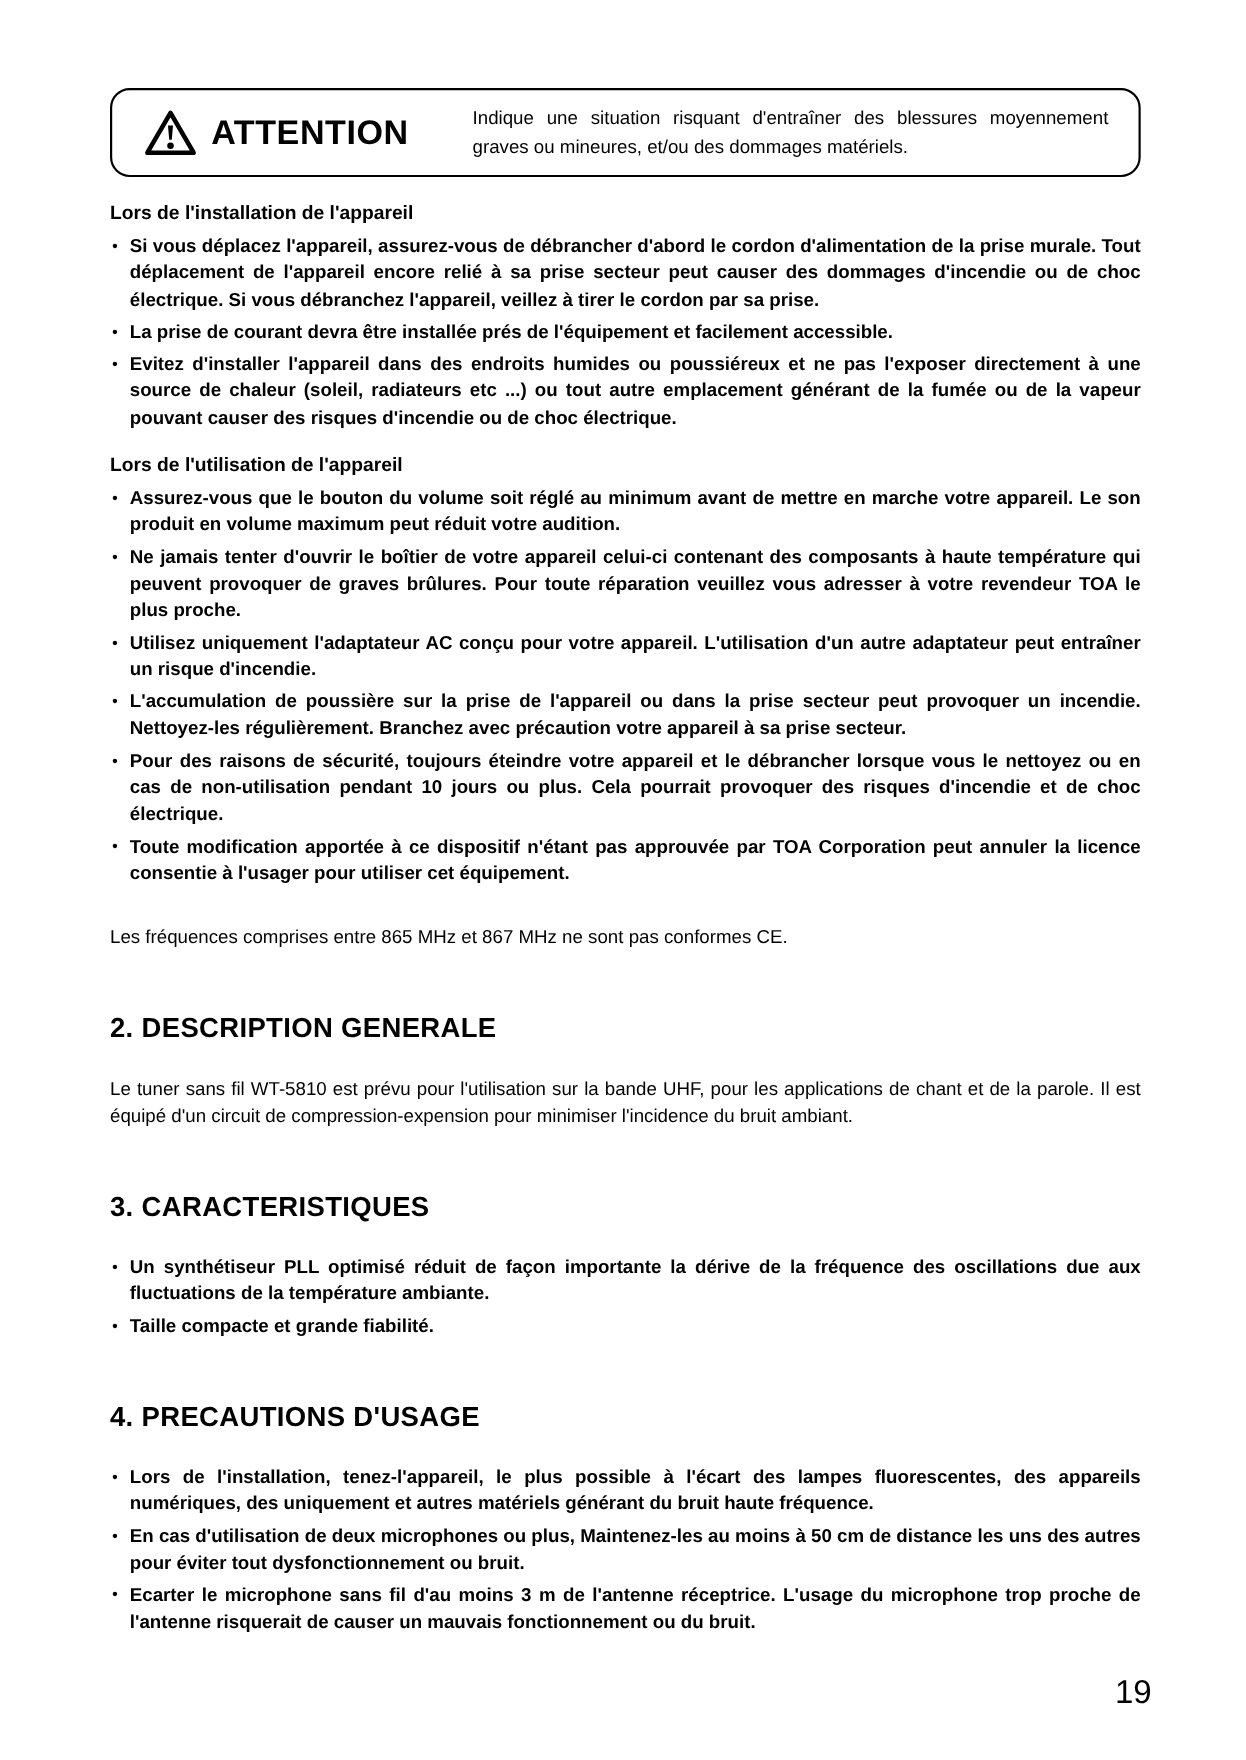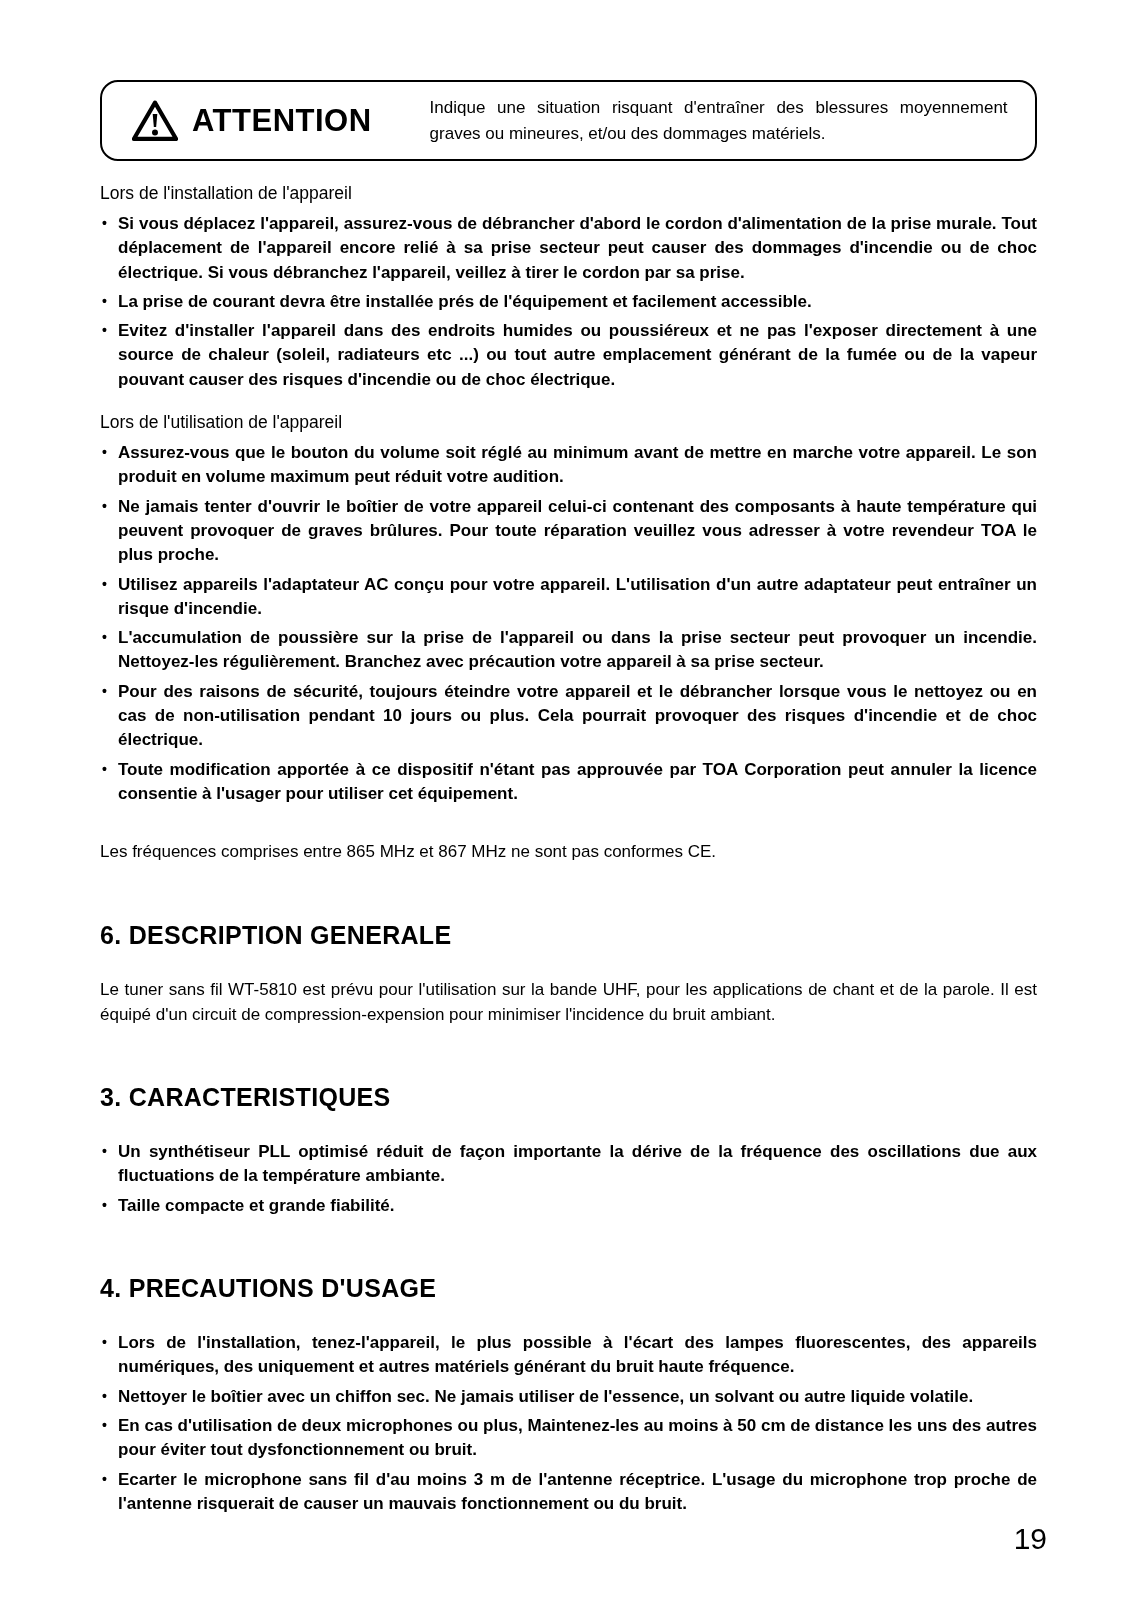--- a/index.html
+++ b/index.html
@@ -49,21 +49,21 @@
     margin-left: 58px;
     width: 578px;
     font-size: 17px;
     line-height: 1.5;
     text-align: justify;
   }
 
   
   .sub-heading {
     font-size: 17.5px;
-    font-weight: normal;
+    font-weight: bold;
     margin: 20px 0 8px 0;
   }
 
   
   ul.bullets {
     list-style: none;
     margin: 0 0 8px 0;
     padding: 0;
     font-weight: bold;
   }
@@ -132,41 +132,40 @@
     <ul class="bullets">
       <li>Si vous déplacez l'appareil, assurez-vous de débrancher d'abord le cordon d'alimentation de la prise murale. Tout déplacement de l'appareil encore relié à sa prise secteur peut causer des dommages d'incendie ou de choc électrique. Si vous débranchez l'appareil, veillez à tirer le cordon par sa prise.</li>
       <li>La prise de courant devra être installée prés de l'équipement et facilement accessible.</li>
       <li>Evitez d'installer l'appareil dans des endroits humides ou poussiéreux et ne pas l'exposer directement à une source de chaleur (soleil, radiateurs etc ...) ou tout autre emplacement générant de la fumée ou de la vapeur pouvant causer des risques d'incendie ou de choc électrique.</li>
     </ul>
 
     <div class="sub-heading">Lors de l'utilisation de l'appareil</div>
     <ul class="bullets">
       <li>Assurez-vous que le bouton du volume soit réglé au minimum avant de mettre en marche votre appareil. Le son produit en volume maximum peut réduit votre audition.</li>
       <li>Ne jamais tenter d'ouvrir le boîtier de votre appareil celui-ci contenant des composants à haute température qui peuvent provoquer de graves brûlures. Pour toute réparation veuillez vous adresser à votre revendeur TOA le plus proche.</li>
-      <li>Utilisez appareils l'adaptateur AC conçu pour votre appareil. L'utilisation d'un autre adaptateur peut entraîner un risque d'incendie.</li>
+      <li>Utilisez uniquement l'adaptateur AC conçu pour votre appareil. L'utilisation d'un autre adaptateur peut entraîner un risque d'incendie.</li>
       <li>L'accumulation de poussière sur la prise de l'appareil ou dans la prise secteur peut provoquer un incendie. Nettoyez-les régulièrement. Branchez avec précaution votre appareil à sa prise secteur.</li>
       <li>Pour des raisons de sécurité, toujours éteindre votre appareil  et le débrancher lorsque vous le nettoyez ou en cas de non-utilisation pendant 10 jours ou plus. Cela pourrait provoquer des risques d'incendie et de choc électrique.</li>
       <li>Toute modification apportée à ce dispositif n'étant pas approuvée par TOA Corporation peut annuler la licence consentie à l'usager pour utiliser cet équipement.</li>
     </ul>
 
     <p class="para freq-note">Les fréquences comprises entre 865 MHz et 867 MHz ne sont pas conformes CE.</p>
 
-    <div class="section-heading">6. DESCRIPTION GENERALE</div>
+    <div class="section-heading">2. DESCRIPTION GENERALE</div>
     <p class="para">Le tuner sans fil WT-5810 est prévu pour l'utilisation sur la bande UHF, pour les applications de chant et de la parole. Il est équipé d'un circuit de compression-expension pour minimiser l'incidence du bruit ambiant.</p>
 
     <div class="section-heading">3. CARACTERISTIQUES</div>
     <ul class="bullets">
       <li>Un synthétiseur PLL optimisé réduit de façon importante la dérive de la fréquence des oscillations due aux fluctuations de la température ambiante.</li>
       <li>Taille compacte et grande fiabilité.</li>
     </ul>
 
     <div class="section-heading">4. PRECAUTIONS D'USAGE</div>
     <ul class="bullets">
       <li>Lors de l'installation, tenez-l'appareil, le plus possible à l'écart des lampes fluorescentes, des appareils numériques, des uniquement et autres matériels générant du bruit haute fréquence.</li>
-      <li>Nettoyer le boîtier avec un chiffon sec. Ne jamais utiliser de l'essence, un solvant ou autre liquide volatile.</li>
       <li>En cas d'utilisation de deux microphones ou plus, Maintenez-les au moins à 50 cm de distance les uns des autres pour éviter tout dysfonctionnement ou bruit.</li>
       <li>Ecarter le microphone sans fil d'au moins 3 m de l'antenne réceptrice. L'usage du microphone trop proche de l'antenne risquerait de causer un mauvais fonctionnement ou du bruit.</li>
     </ul>
 
   </div>
 
   <div class="page-number">19</div>
 </div>
 
 </body></html>

